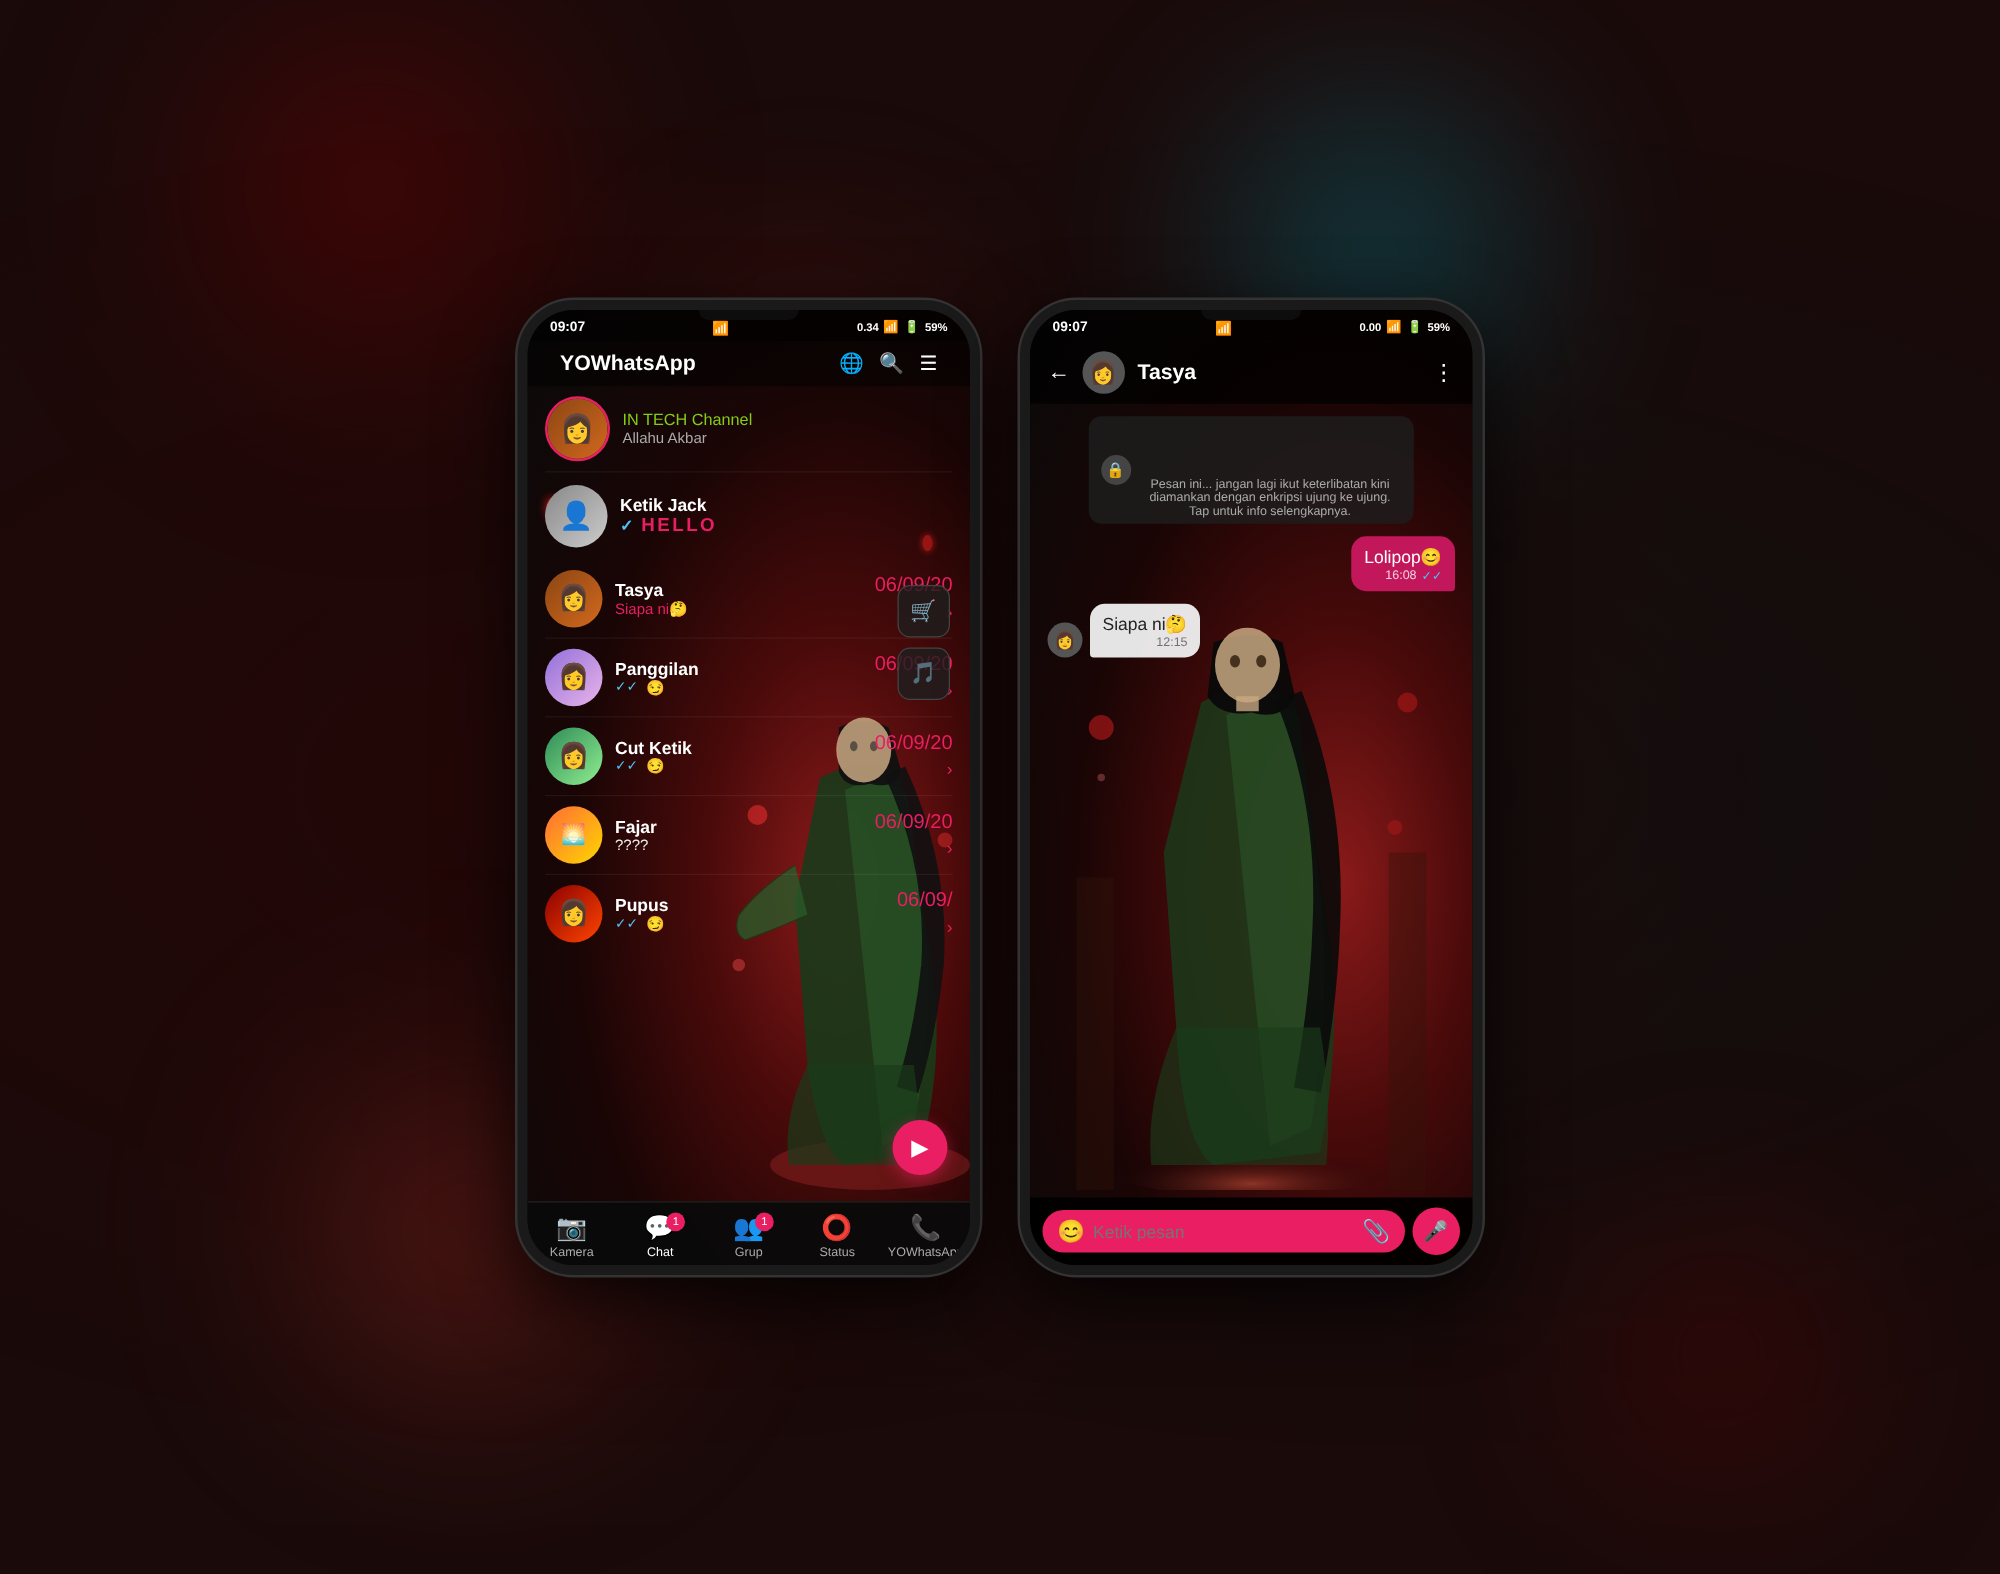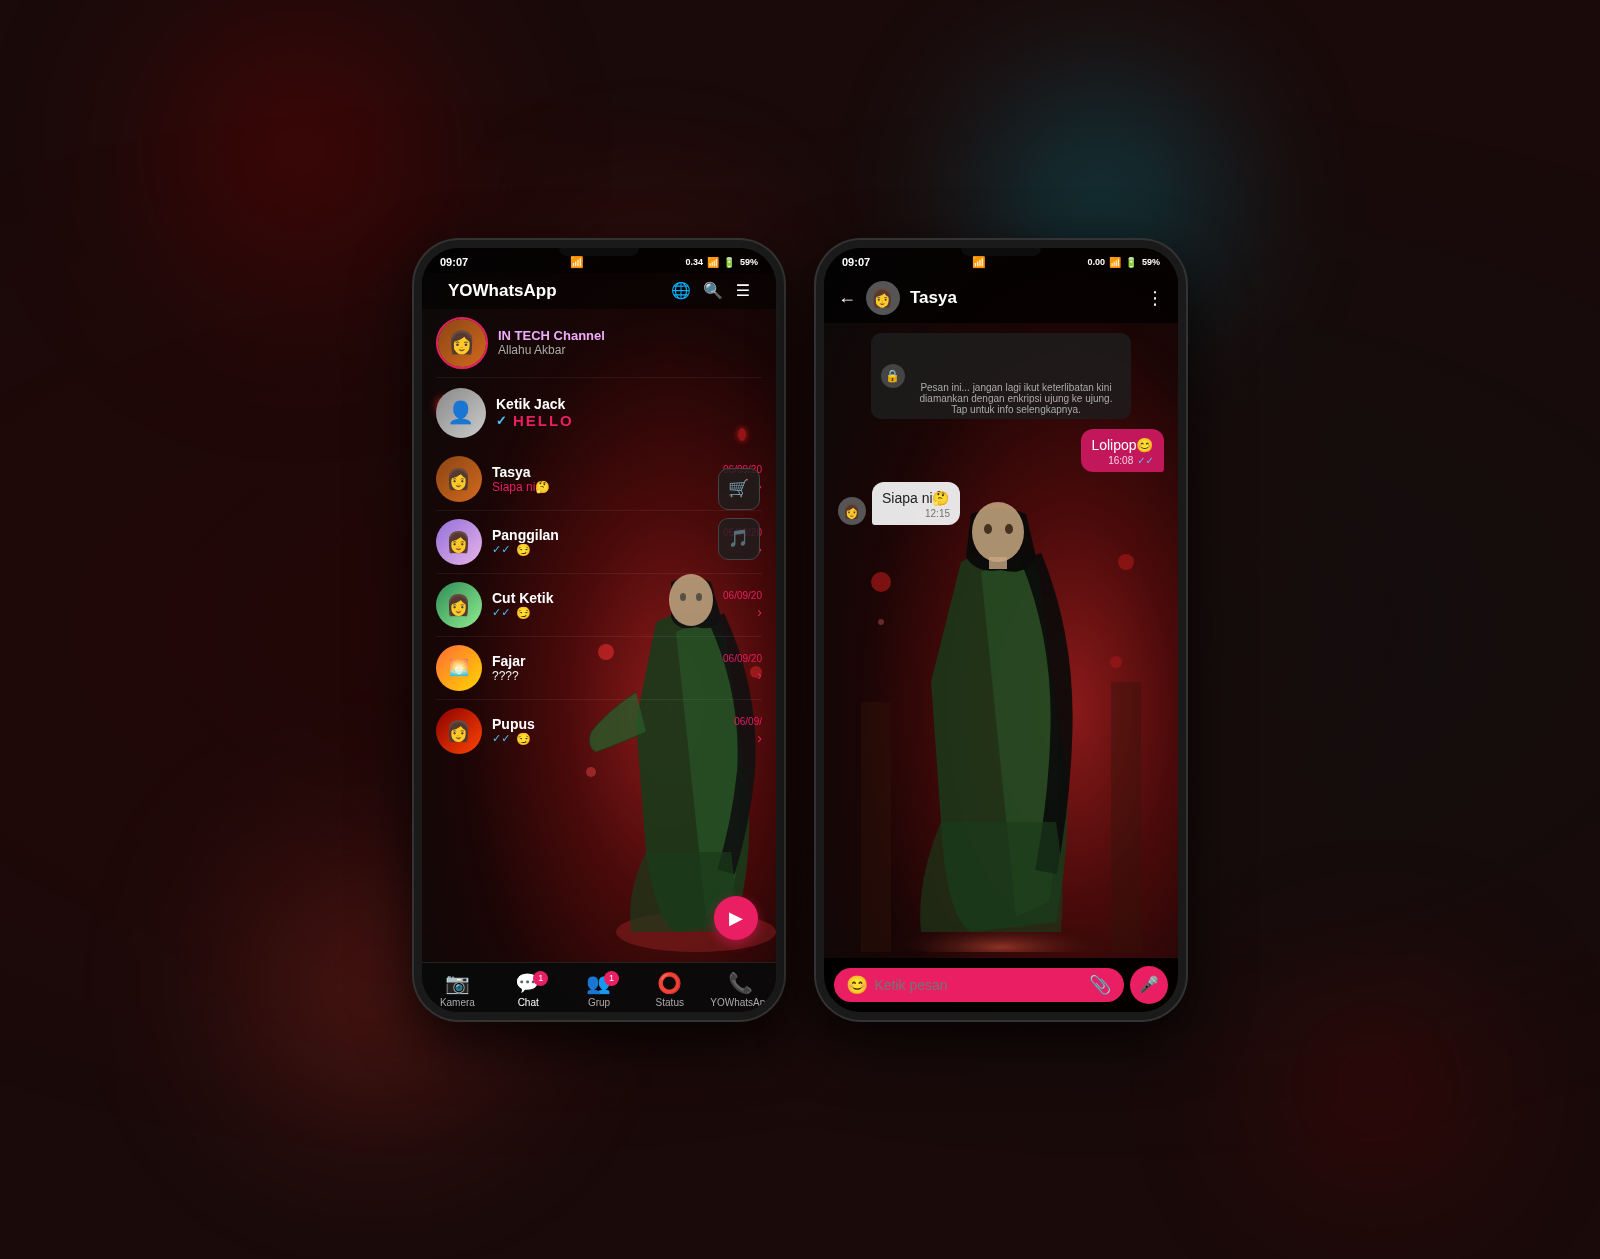--- a/index.html
+++ b/index.html
@@ -189,21 +189,21 @@
     }
     .chat-preview.gray { color: #aaa; }
     .chat-meta {
       display: flex;
       flex-direction: column;
       align-items: flex-end;
       gap: 3px;
     }
     .chat-time {
       color: #e91e63;
-      font-size: 10px;
+      font-size: 16px;
     }
     .chevron-icon {
       color: #e91e63;
       font-size: 14px;
     }
 
     
     .featured-contact {
       position: relative;
       z-index: 10;
@@ -320,21 +320,21 @@
       gap: 10px;
     }
     .channel-avatar {
       width: 52px;
       height: 52px;
       border-radius: 8px;
       overflow: hidden;
       flex-shrink: 0;
     }
     .channel-info { flex: 1; }
-    .channel-name { color: #f0abfc; font-size: 13px; font-weight: 700; }
+    .channel-name { color: #84cc16; font-size: 13px; font-weight: 400; }
     .channel-subtitle { color: #aaa; font-size: 12px; }
 
     
     .phone2-header {
       position: relative;
       z-index: 10;
       padding: 8px 14px;
       display: flex;
       align-items: center;
       gap: 10px;

